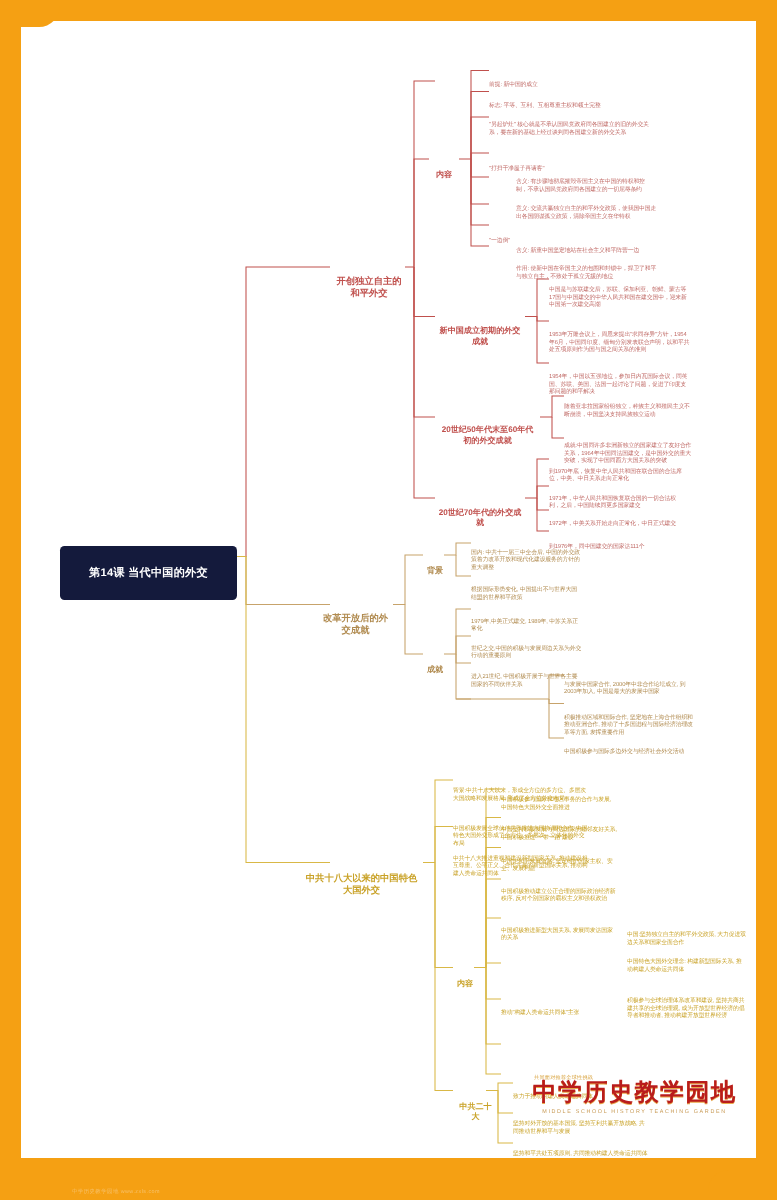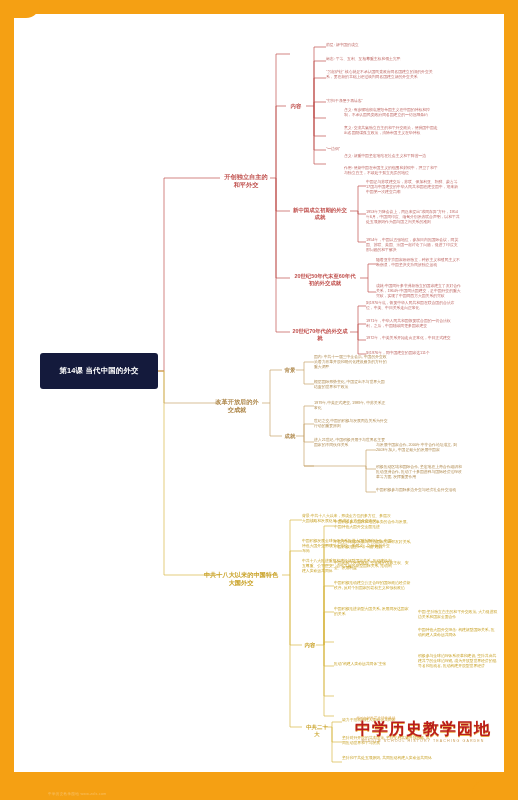--- a/index.html
+++ b/index.html
@@ -31,21 +31,21 @@
   #wedge-tl {
     left: 0; top: 0; width: 40px; height: 18px;
     border-bottom-right-radius: 14px;
   }
   #wedge-br {
     right: 0; bottom: 0; width: 46px; height: 20px;
     border-top-left-radius: 14px;
   }
 
   
-  #map { position: absolute; left: 0; top: 0; width: 490px; height: 758px; }
+  #map { position: absolute; left: 0; top: 11px; width: 490px; height: 758px; }
   svg#links { position: absolute; left: 0; top: 0; width: 490px; height: 758px; pointer-events: none; }
 
   .node {
     position: absolute;
     line-height: 1.25;
     white-space: pre-line;
     color: #5a5a5a;
   }
 
   

